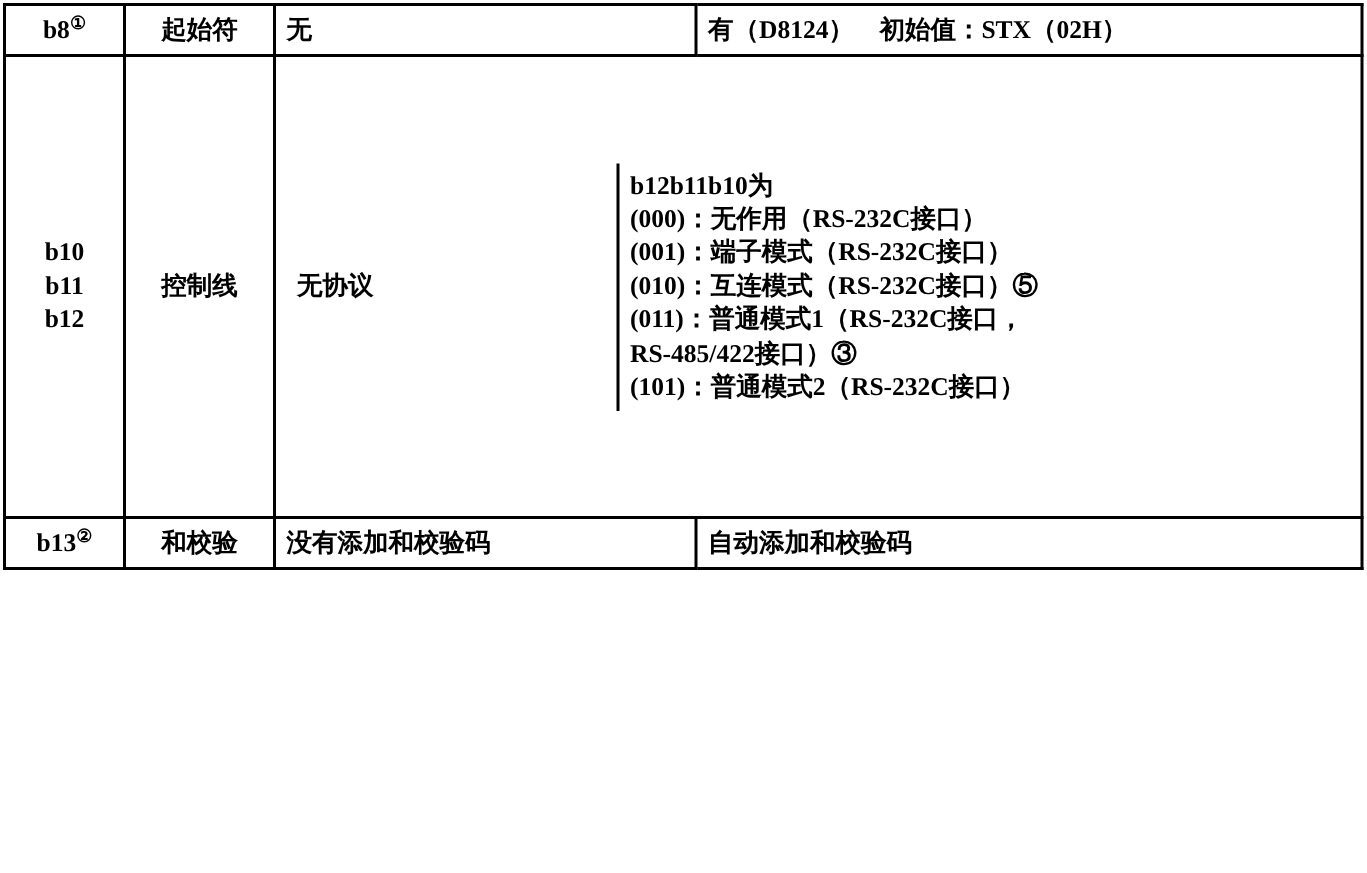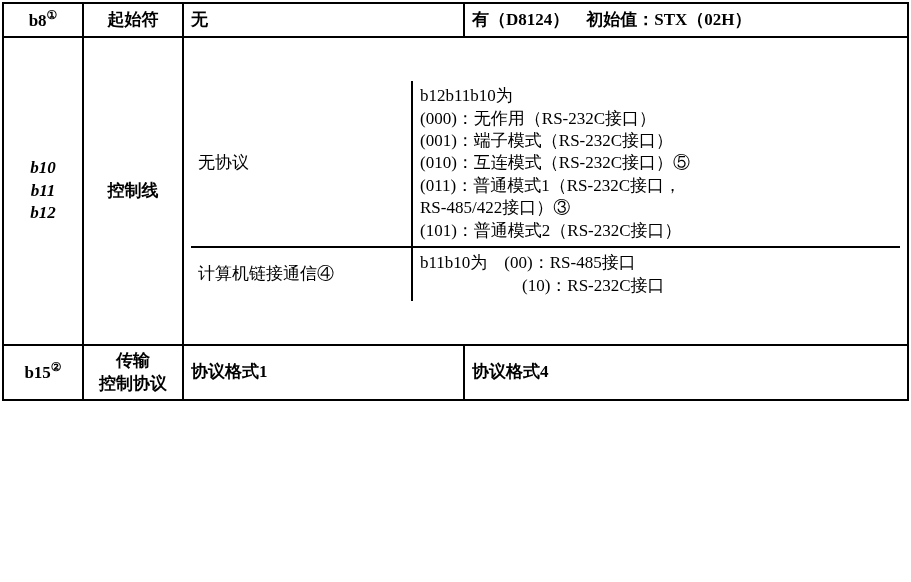--- a/index.html
+++ b/index.html
@@ -73,38 +73,37 @@
     width: 100%;
     table-layout: fixed;
   }
   table.nested > tbody > tr > td {
     border: 2px solid #000000;
     border-top: 0;
     border-left: 0;
     border-right: 0;
     padding: 4px 7px;
     font-size: 17px;
-    font-weight: normal;
+    font-weight: bold;
     line-height: 1.32;
     vertical-align: middle;
   }
   table.nested > tbody > tr:last-child > td {
     border-bottom: 0;
   }
   table.nested td.n-label {
     width: 206px;
     border-right: 2px solid #000000;
     text-align: left;
   }
   table.nested td.n-body {
     width: auto;
   }
   .tall {
     height: 298px;
-    font-style: italic;
   }
   .lines {
     white-space: pre-line;
   }
 </style>
 </head>
 <body>
 
 <div id="sheet">
   <table class="spec">
@@ -131,34 +130,28 @@
               <tr>
                 <td class="n-label">无协议</td>
                 <td class="n-body lines">b12b11b10为
 (000)：无作用（RS-232C接口）
 (001)：端子模式（RS-232C接口）
 (010)：互连模式（RS-232C接口）⑤
 (011)：普通模式1（RS-232C接口，
 RS-485/422接口）③
 (101)：普通模式2（RS-232C接口）</td>
               </tr>
-              <tr>
-                <td class="n-label">计算机链接通信④</td>
-                <td class="n-body lines">b11b10为　(00)：RS-485接口
-　　　　　　(10)：RS-232C接口</td>
-              </tr>
             </tbody>
           </table>
         </td>
       </tr>
 
+      <tr>
+        <td class="c-bit"><span>b13</span><span class="sup">②</span></td>
+        <td class="c-name">和校验</td>
+        <td class="c-off multiline">没有添加和校验码</td>
+        <td class="c-on multiline">自动添加和校验码</td>
+      </tr>
 
 
-      <tr>
-        <td class="c-bit"><span>b15</span><span class="sup">②</span></td>
-        <td class="c-name multiline">传输
-控制协议</td>
-        <td class="c-off multiline">协议格式1</td>
-        <td class="c-on multiline">协议格式4</td>
-      </tr>
     </tbody>
   </table>
 </div>
 
 </body></html>

